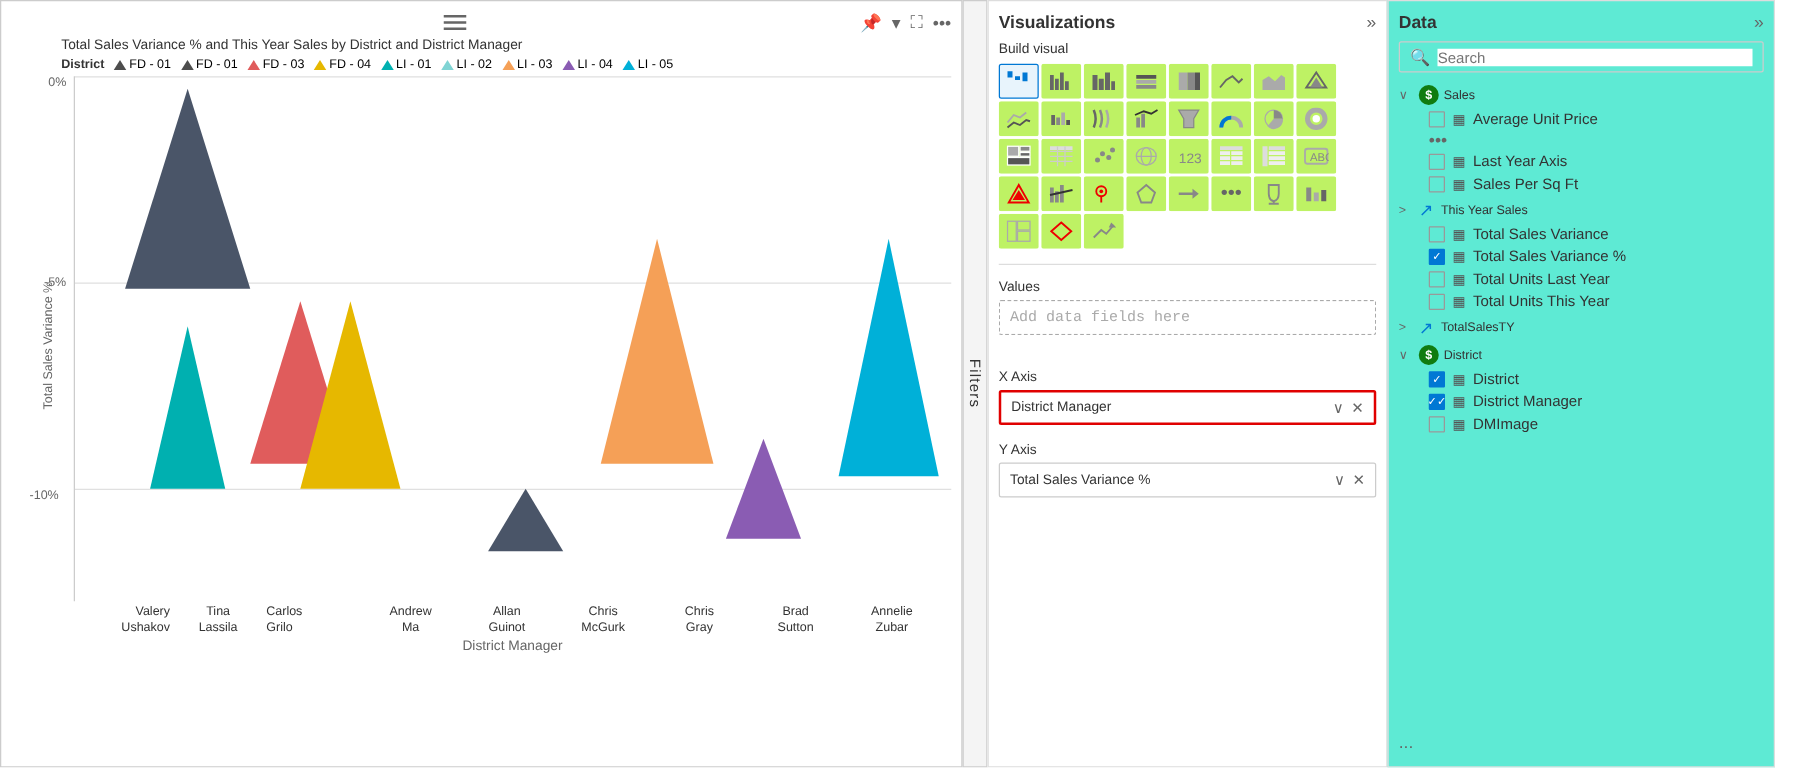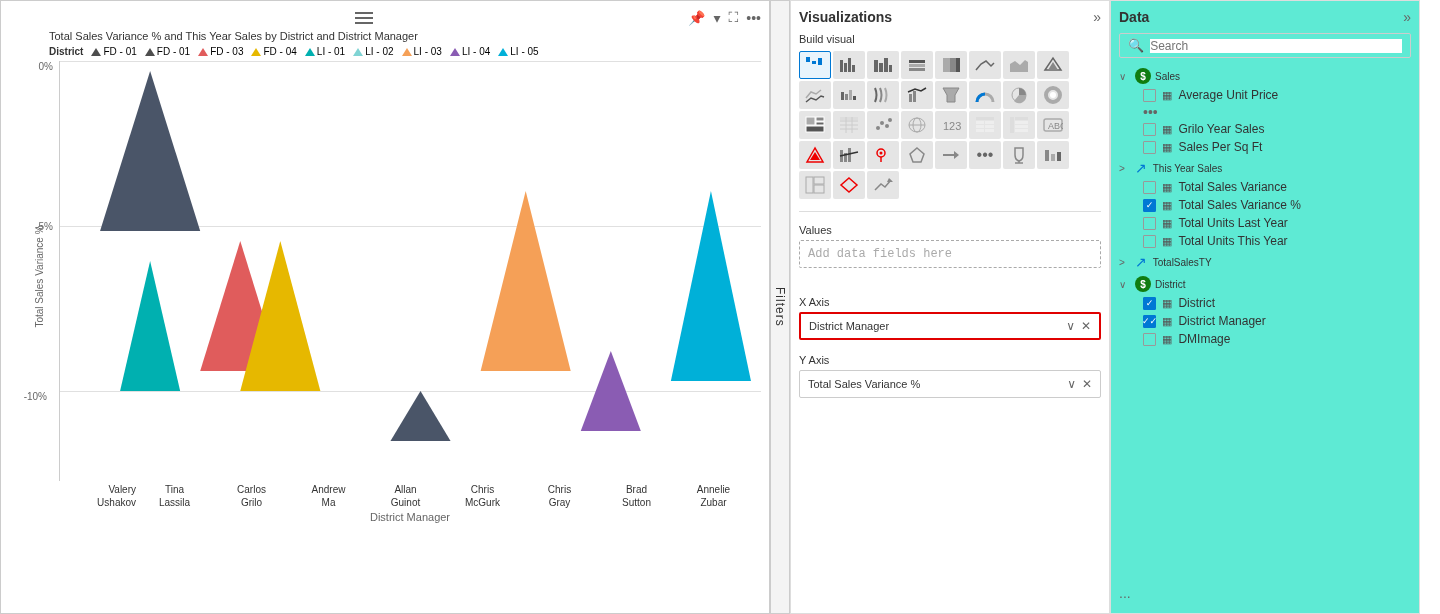--- a/index.html
+++ b/index.html
@@ -143,21 +143,21 @@
     .viz-icon-btn {
       width: 32px;
       height: 28px;
       display: flex;
       align-items: center;
       justify-content: center;
       border: 1px solid transparent;
       border-radius: 2px;
       cursor: pointer;
       font-size: 14px;
-      background: #e5e5e5;
+      background: #bef264;
     }
 
     .viz-icon-btn.active {
       border-color: #0078d4;
       background: #e8f4fc;
     }
 
     .viz-section-label {
       font-size: 11px;
       color: #333;
@@ -439,21 +439,21 @@
         <polygon points="520,370 580,370 550,290" fill="#8a5cb3"></polygon>
 
         <polygon points="610,320 690,320 650,130" fill="#00b0d8"></polygon>
       </svg>
     </div>
   </div>
 
   <div style="display:flex;margin-left:50px;margin-top:2px;">
     <div style="width:77px;text-align:right;font-size:10px;color:#333;line-height:1.3;">Valery<br>Ushakov</div>
     <div style="width:77px;text-align:center;font-size:10px;color:#333;line-height:1.3;">Tina<br>Lassila</div>
-    <div style="width:77px;text-align:center;font-size:10px;color:#333;line-height:1.3;">Carlos<br>Grilo</div>
+    <div style="width:77px;text-align:left;font-size:10px;color:#333;line-height:1.3;">Carlos<br>Grilo</div>
     <div style="width:77px;text-align:center;font-size:10px;color:#333;line-height:1.3;">Andrew<br>Ma</div>
     <div style="width:77px;text-align:center;font-size:10px;color:#333;line-height:1.3;">Allan<br>Guinot</div>
     <div style="width:77px;text-align:center;font-size:10px;color:#333;line-height:1.3;">Chris<br>McGurk</div>
     <div style="width:77px;text-align:center;font-size:10px;color:#333;line-height:1.3;">Chris<br>Gray</div>
     <div style="width:77px;text-align:center;font-size:10px;color:#333;line-height:1.3;">Brad<br>Sutton</div>
     <div style="width:77px;text-align:center;font-size:10px;color:#333;line-height:1.3;">Annelie<br>Zubar</div>
   </div>
   <div style="text-align:center;font-size:11px;color:#666;margin-left:50px;margin-top:2px;">District Manager</div>
 </div>
 
@@ -758,21 +758,21 @@
       </div>
       <div class="tree-item">
         <div class="tree-item-checkbox"></div>
         <span class="tree-item-type-icon">▦</span>
         <span class="tree-item-label">Average Unit Price</span>
       </div>
       <div style="padding-left:24px;font-size:14px;color:#666;cursor:pointer;">•••</div>
       <div class="tree-item">
         <div class="tree-item-checkbox"></div>
         <span class="tree-item-type-icon">▦</span>
-        <span class="tree-item-label">Grilo Year Sales</span>
+        <span class="tree-item-label">Last Year Axis</span>
       </div>
       <div class="tree-item">
         <div class="tree-item-checkbox"></div>
         <span class="tree-item-type-icon">▦</span>
         <span class="tree-item-label">Sales Per Sq Ft</span>
       </div>
     </div>
 
     <div class="tree-section">
       <div class="tree-section-header">

